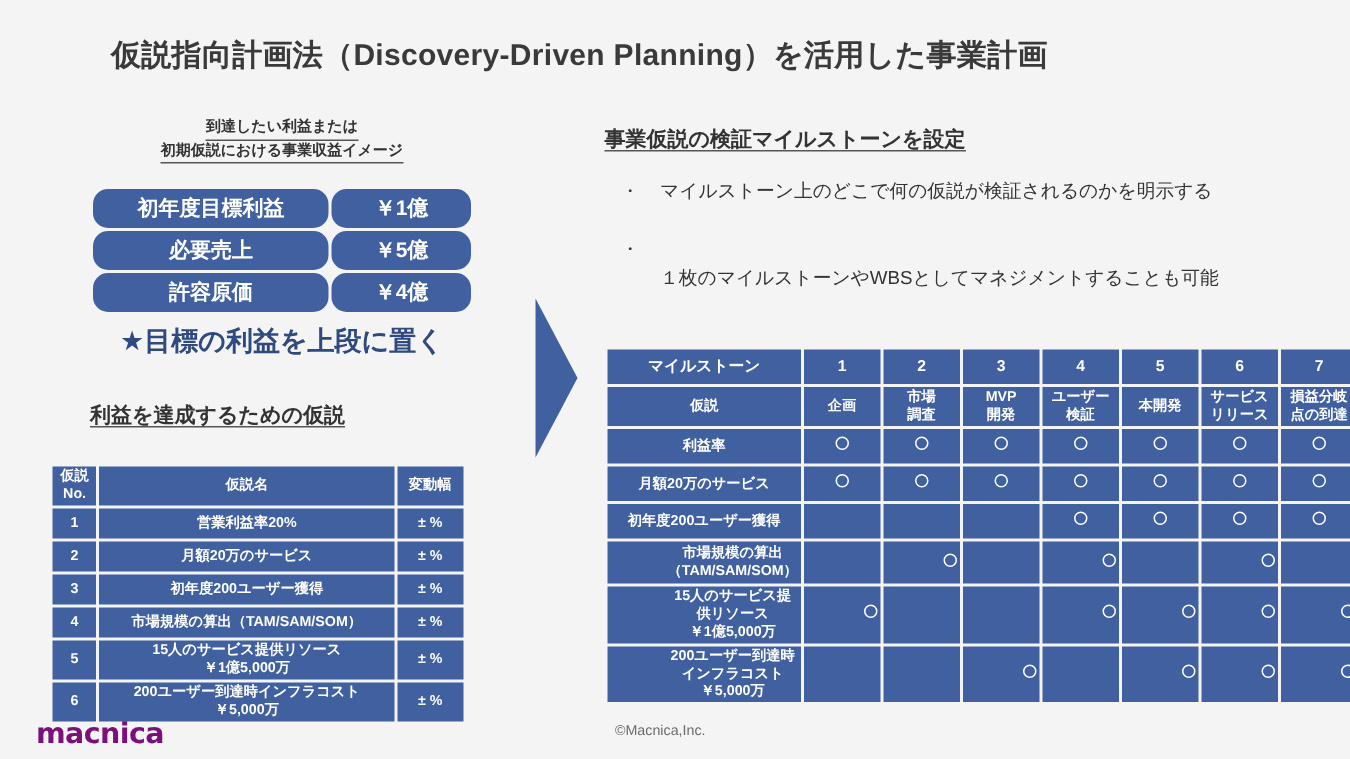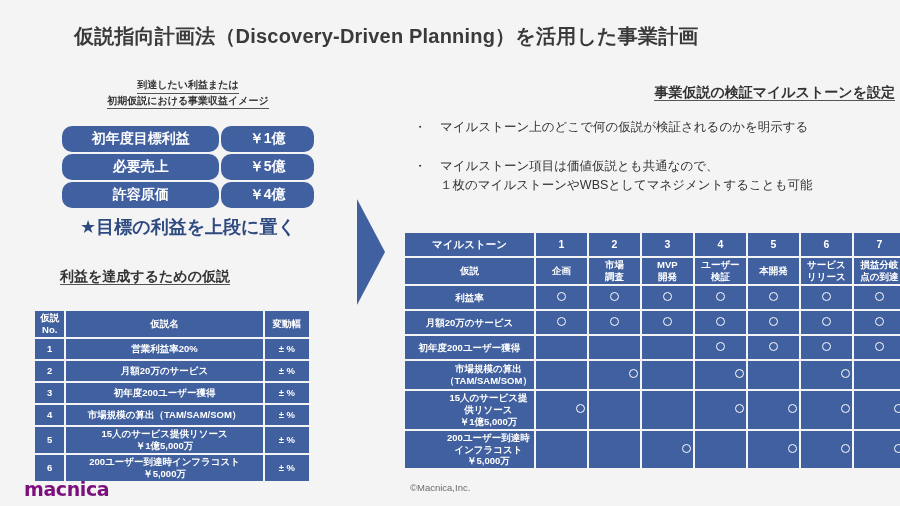--- a/index.html
+++ b/index.html
@@ -69,21 +69,21 @@
     position:absolute; left:357px; top:199px;
     width:0; height:0;
     border-top:53px solid transparent;
     border-bottom:53px solid transparent;
     border-left:28px solid #41609f;
   }
 
   
   #right-head{
     position:absolute; left:403px; top:84px; width:492px;
-    text-align:right; font-size:14px; font-weight:bold; color:#333;
+    text-align:left; font-size:14px; font-weight:bold; color:#333;
   }
   #right-head span{ border-bottom:1.3px solid #555; }
 
   .bullet{
     position:absolute; display:flex; gap:14px;
     font-size:12.5px; color:#333; line-height:1.55;
   }
   #bullet-1{ left:414px; top:118px; }
   #bullet-2{ left:414px; top:157px; }
   .bullet .dot{ font-size:12px; line-height:1.55; }
@@ -208,21 +208,21 @@
 <div class="bullet" id="bullet-1">
   <span class="dot">・</span>
   <span>
     <span>マイルストーン上のどこで何の仮説が検証されるのかを明示する</span>
   </span>
 </div>
 
 <div class="bullet" id="bullet-2">
   <span class="dot">・</span>
   <span>
-    <span>マイルストーン項目は価値仮説とも共通なので、</span><br>
+    <br>
     <span>１枚のマイルストーンやWBSとしてマネジメントすることも可能</span>
   </span>
 </div>
 
 <div id="ms-table">
   <table class="blue-tbl">
     <thead>
       <tr class="r1">
         <th class="c-lbl">マイルストーン</th>
         <th class="c-n">1</th>

